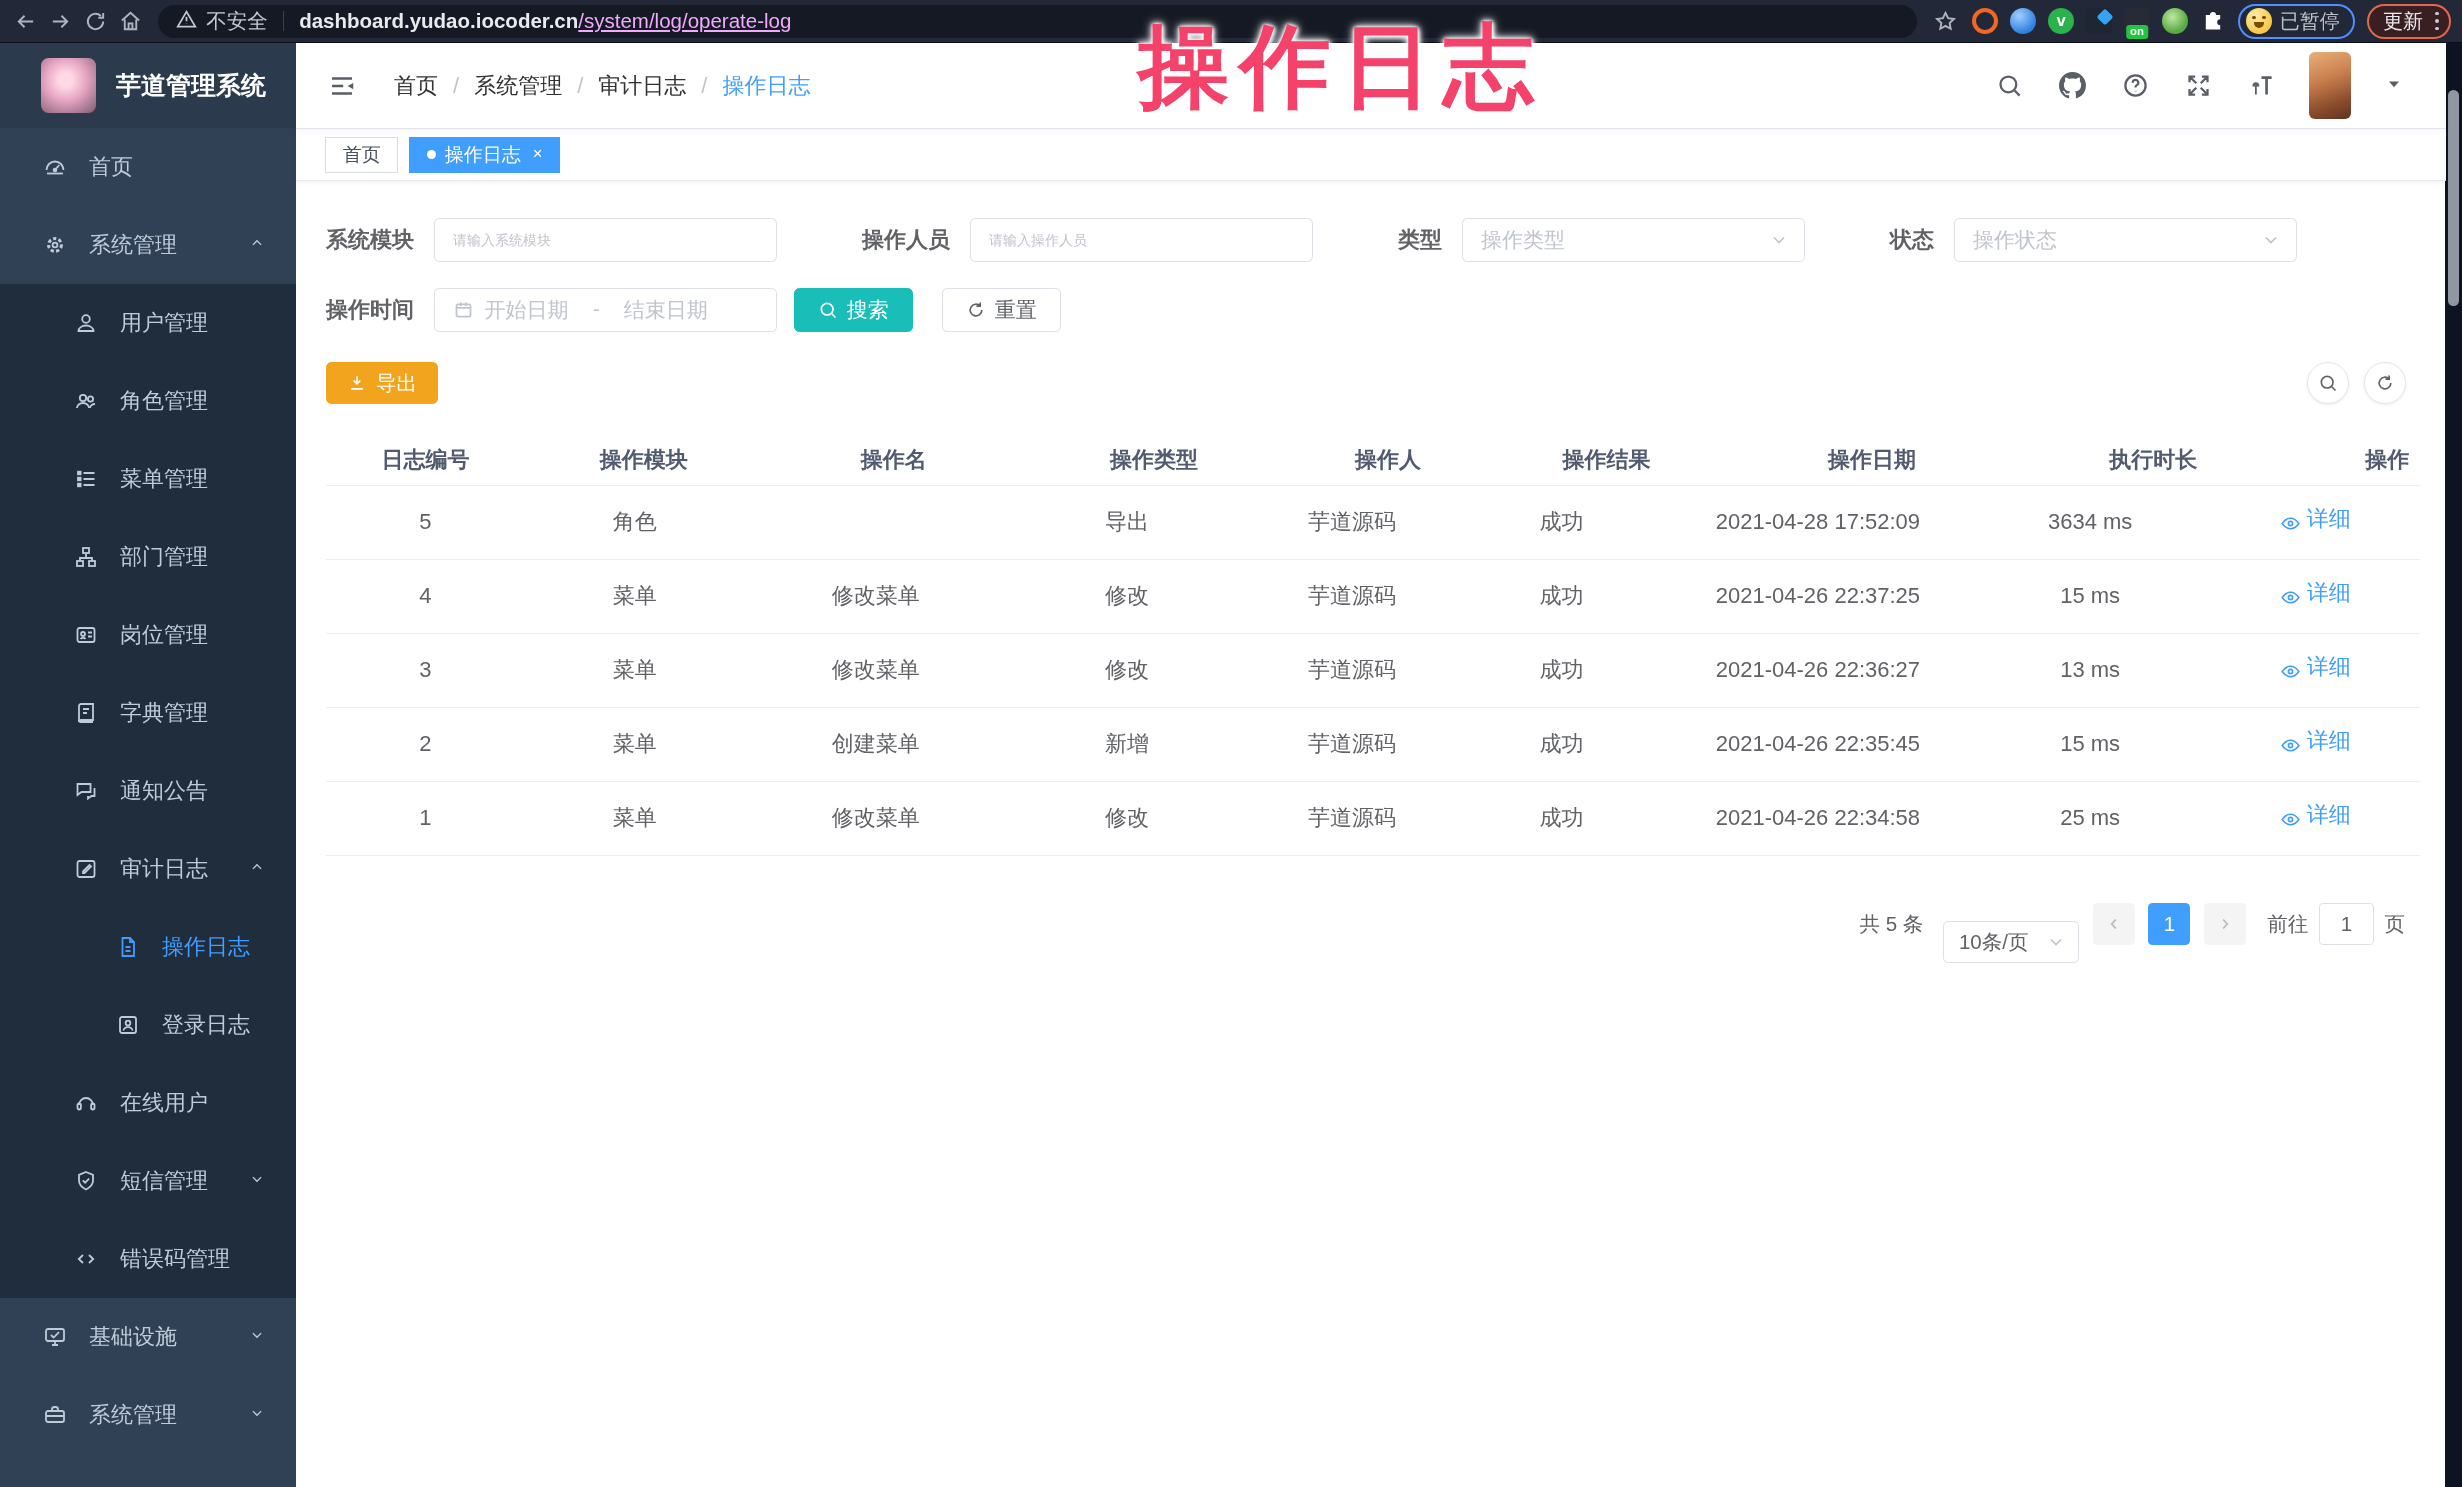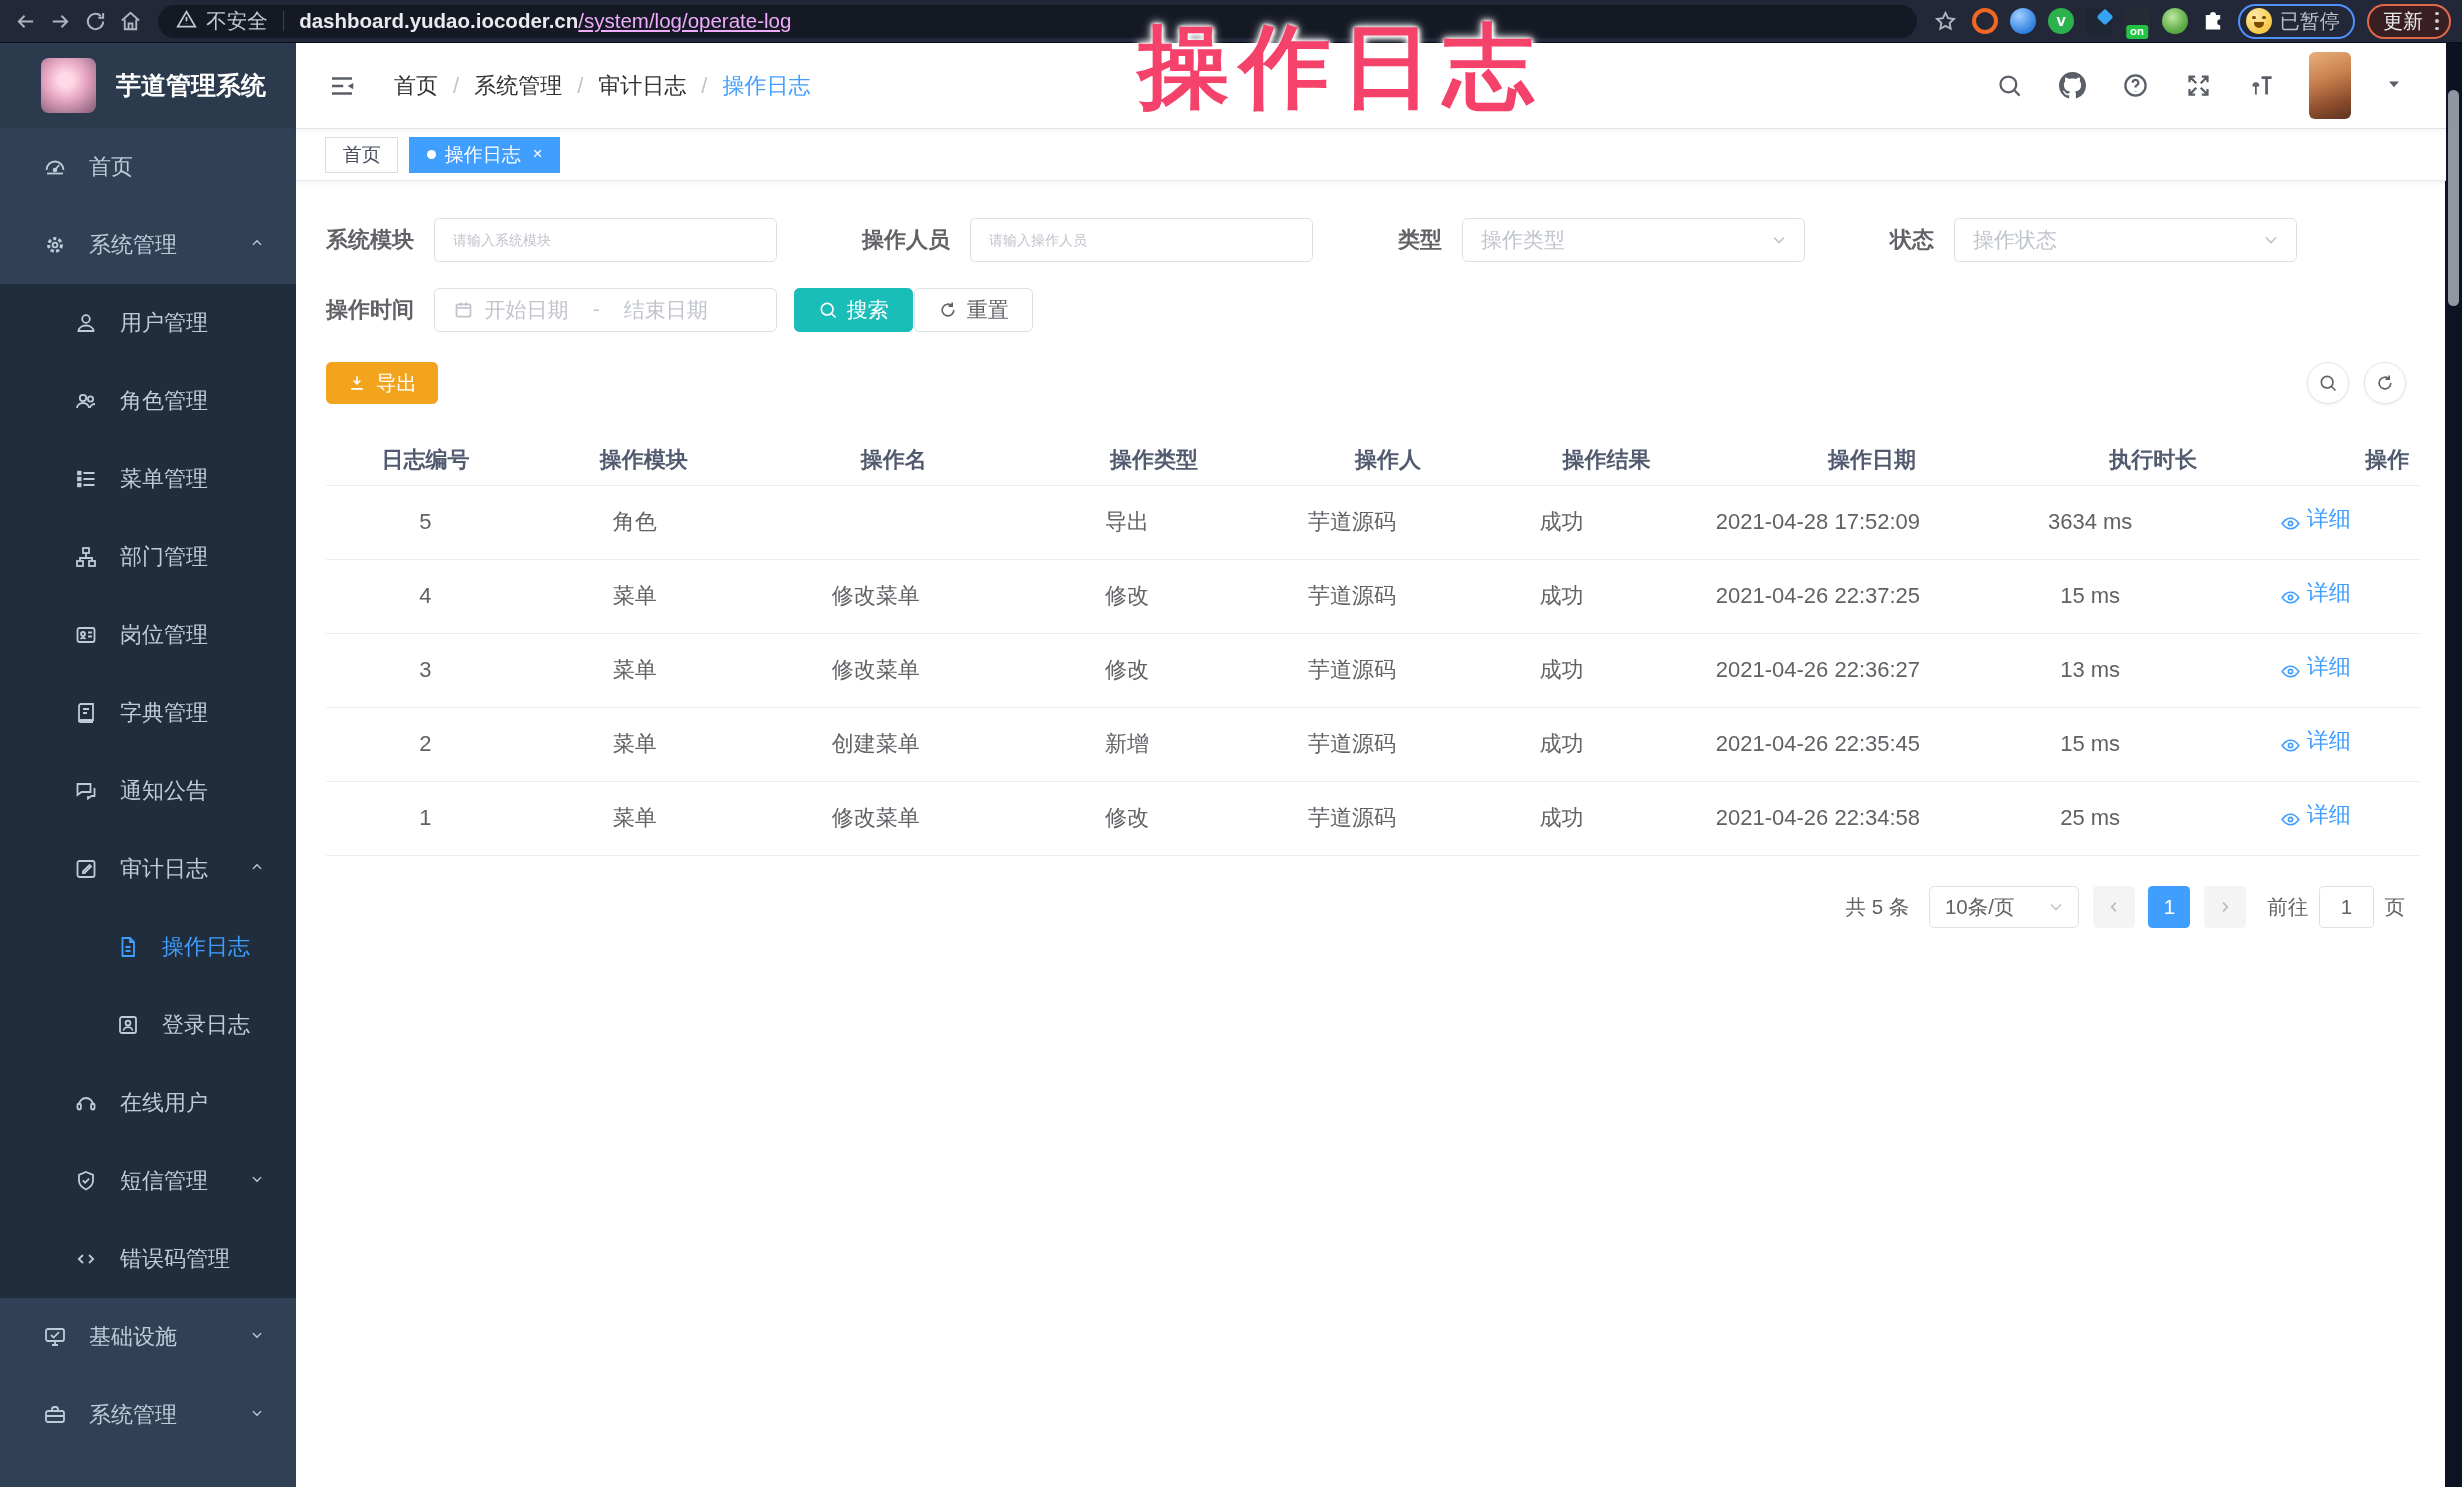--- a/index.html
+++ b/index.html
@@ -114,21 +114,21 @@
   .range-input { gap:10.6px; cursor:pointer; }
   .range-input .cal { color:#c0c4cc; display:flex; }
   .range-input .cal svg { width:21px; height:21px; }
   .range-input .ph { font-size:21px; color:#c0c4cc; white-space:nowrap; }
   .range-input .sep { color:#c0c4cc; font-size:20px; margin:0 13.7px; }
 
   .btn { display:inline-flex; align-items:center; justify-content:center; gap:9px; height:44px;
     border-radius:5.3px; font-size:21px; cursor:pointer; padding:0 23px; border:0.8px solid transparent; white-space:nowrap; }
   .btn svg { width:20px; height:20px; }
   .btn-search { background:#1abeb8; border-color:#1abeb8; color:#fff; margin-left:16.7px; }
-  .btn-reset { background:#fff; border-color:#dcdfe6; color:#606266; margin-left:1px; }
+  .btn-reset { background:#fff; border-color:#dcdfe6; color:#606266; margin-left:29px; }
   .btn-export { background:#f3a41f; border-color:#f3a41f; color:#fff; height:42px; padding:0 20px; font-size:20.5px; }
 
   .toolbar-row { display:flex; align-items:center; margin-top:30px; }
   .tool-circles { margin-left:auto; display:flex; gap:15px; padding-right:13.7px; }
   .circle-btn { width:42px; height:42px; border-radius:50%; border:0.8px solid #e3e6ec; background:#fff;
     color:#606266; display:flex; align-items:center; justify-content:center; cursor:pointer;
     box-shadow:0 0.8px 3px rgba(0,0,0,.08); }
   .circle-btn svg { width:20px; height:20px; }
 
   
@@ -138,22 +138,22 @@
   .t-head .t-cell { font-size:22px; font-weight:bold; color:#515a6e; }
   .t-body-row { height:74px; border-bottom:0.8px solid #ebeef5; background:#fff; }
   .t-cell { text-align:center; font-size:22px; color:#606266; overflow:hidden; white-space:nowrap; }
   .detail-link { color:#409EFF; display:inline-flex; align-items:flex-end; gap:6px; cursor:pointer; }
   .detail-link svg { width:21px; height:21px; }
 
   
   .pager { display:flex; align-items:center; justify-content:flex-end; gap:13.7px; margin-top:30px; padding-right:15px;
     font-size:20.5px; color:#606266; }
   .pg-total { margin-right:6px; white-space:nowrap; }
-  .pg-size { position:relative; width:150px; height:42px; border:0.8px solid #dcdfe6; border-radius:5.3px;
-    display:flex; align-items:center; padding:0 15px; color:#606266; cursor:pointer; white-space:nowrap; }
+  .pg-size { position:relative; width:136px; height:42px; border:0.8px solid #dcdfe6; border-radius:5.3px;
+    display:flex; align-items:center; padding:0 15px; color:#606266; cursor:pointer; white-space:nowrap;margin-top:35px; }
   .pg-size .sel-arrow { position:absolute; right:12px; color:#c0c4cc; display:flex; }
   .pg-btn { width:42px; height:42px; border-radius:4.6px; background:#f4f4f5; color:#b6bac2;
     display:flex; align-items:center; justify-content:center; cursor:pointer; }
   .pg-btn svg { width:18px; height:18px; }
   .pg-page { width:42px; height:42px; border-radius:4.6px; background:#409EFF; color:#fff;
     display:flex; align-items:center; justify-content:center; font-size:20.5px; cursor:pointer; }
   .pg-goto { display:flex; align-items:center; gap:10.6px; margin-left:7.6px; white-space:nowrap; }
   .pg-goto input { width:55px; height:42px; border:0.8px solid #dcdfe6; border-radius:4.6px; text-align:center;
     font-size:20.5px; color:#606266; outline:none; font-family:inherit; }
 

